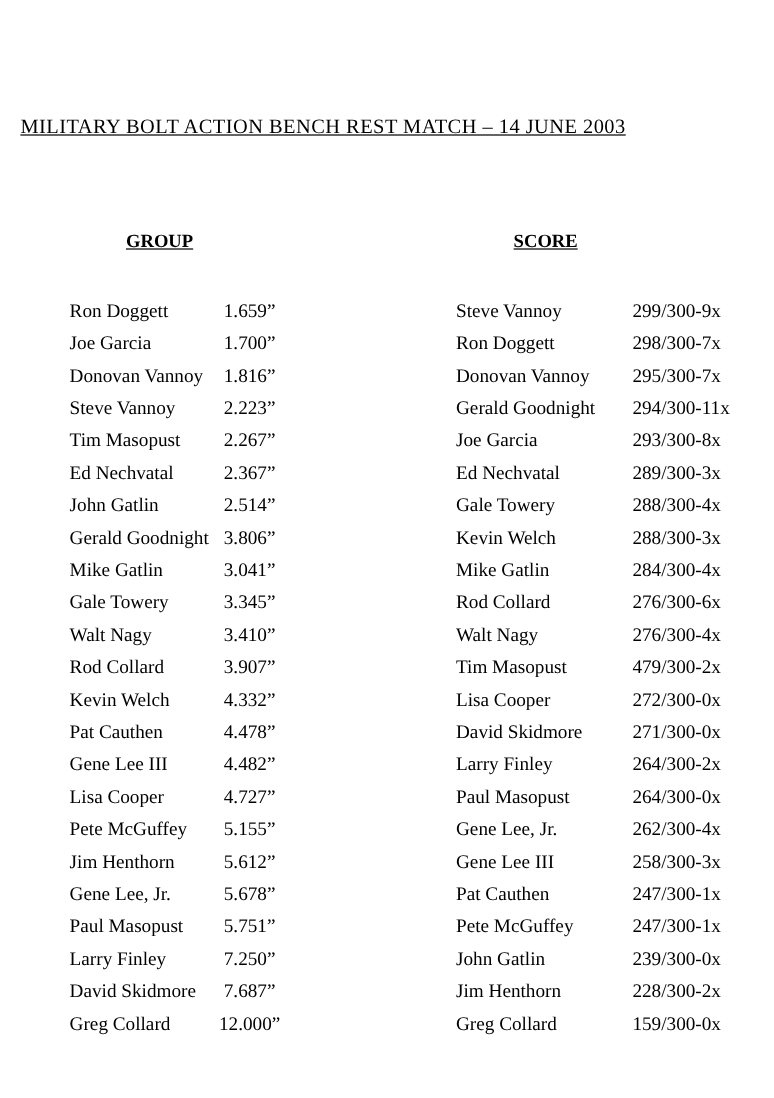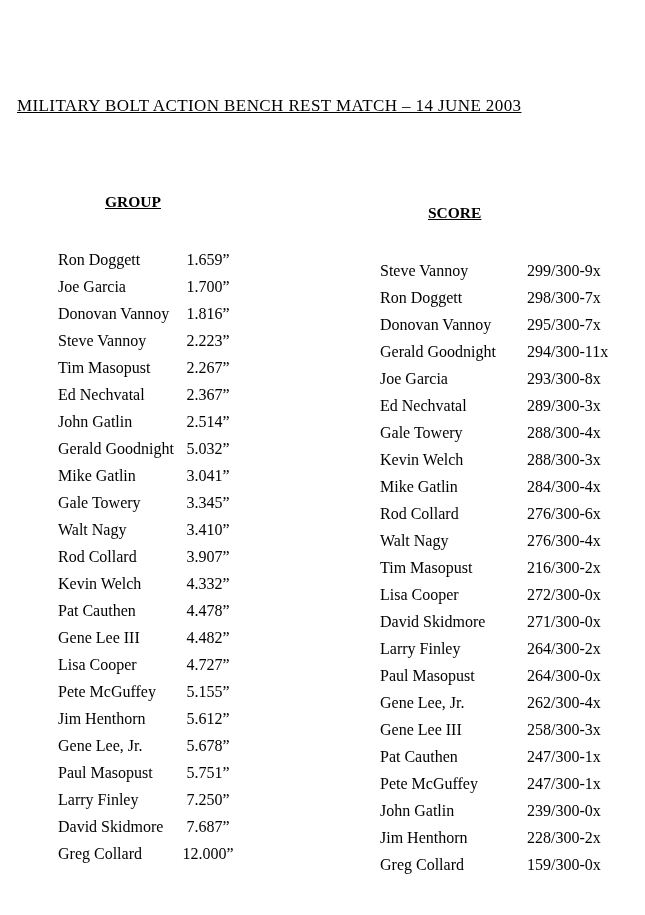--- a/index.html
+++ b/index.html
@@ -36,21 +36,21 @@
     letter-spacing: 0.4px;
     text-decoration: underline;
     line-height: 20px;
     white-space: nowrap;
   }
   .column {
     position: absolute;
     top: 193px;
   }
   .column-group { left: 58px;  width: 183px; }
-  .column-score { left: 380px; width: 224px; margin-top: 11px; }
+  .column-score { left: 380px; width: 224px; }
   .col-header {
     margin: 0;
     font-size: 15.5px;
     font-weight: bold;
     text-decoration: underline;
     line-height: 18px;
   }
   .column-group .col-header { padding-left: 47px; }
   .column-score .col-header { padding-left: 48px; }
   .rows { margin-top: 35px; }
@@ -100,21 +100,21 @@
         <div class="row">
           <span class="name">Ed Nechvatal</span>
           <span class="value">2.367”</span>
         </div>
         <div class="row">
           <span class="name">John Gatlin</span>
           <span class="value">2.514”</span>
         </div>
         <div class="row">
           <span class="name">Gerald Goodnight</span>
-          <span class="value">5.032”</span>
+          <span class="value">3.806”</span>
         </div>
         <div class="row">
           <span class="name">Mike Gatlin</span>
           <span class="value">3.041”</span>
         </div>
         <div class="row">
           <span class="name">Gale Towery</span>
           <span class="value">3.345”</span>
         </div>
         <div class="row">
@@ -214,21 +214,21 @@
         <div class="row">
           <span class="name">Rod Collard</span>
           <span class="value">276/300-6x</span>
         </div>
         <div class="row">
           <span class="name">Walt Nagy</span>
           <span class="value">276/300-4x</span>
         </div>
         <div class="row">
           <span class="name">Tim Masopust</span>
-          <span class="value">216/300-2x</span>
+          <span class="value">479/300-2x</span>
         </div>
         <div class="row">
           <span class="name">Lisa Cooper</span>
           <span class="value">272/300-0x</span>
         </div>
         <div class="row">
           <span class="name">David Skidmore</span>
           <span class="value">271/300-0x</span>
         </div>
         <div class="row">

